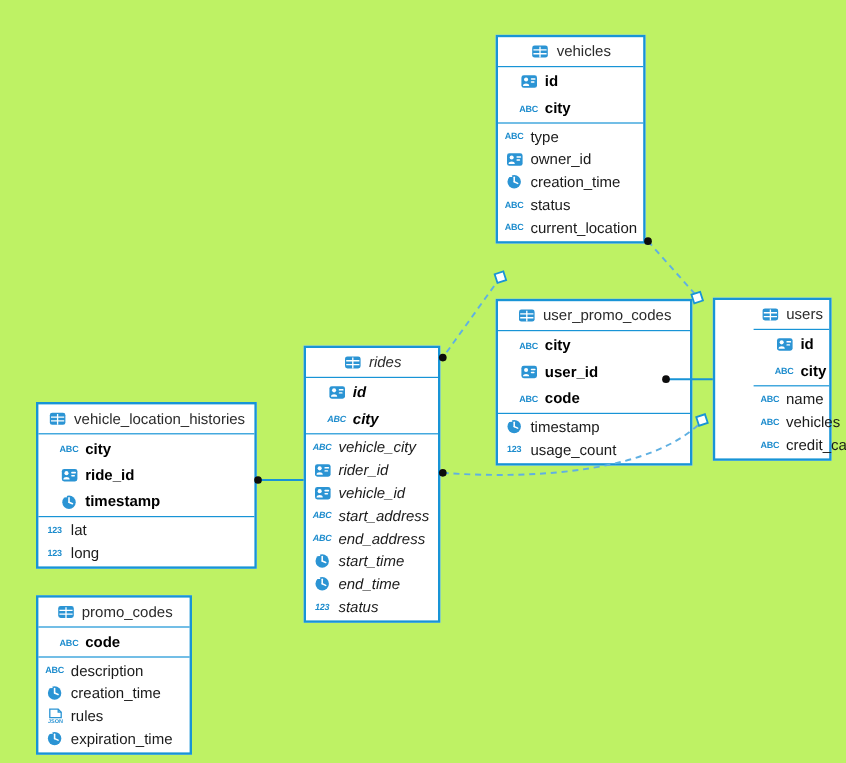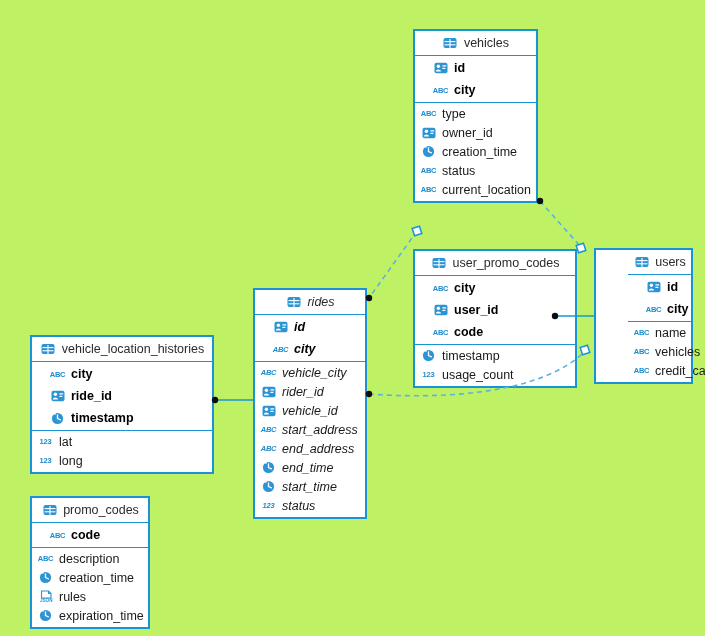--- a/index.html
+++ b/index.html
@@ -291,35 +291,35 @@
         </div>
         <div class="row">
           <span class="icon">
             <svg width="13" height="13" viewBox="0 0 13 13">
               <circle cx="6.5" cy="6.5" r="5.6" fill="#2b94d4"></circle>
               <path d="M1.2 2.6 L4.2 0.4 L5 2.4 Z" fill="#fff"></path>
               <line x1="6.5" y1="6.5" x2="6.5" y2="2.8" stroke="#fff" stroke-width="1.3" stroke-linecap="round"></line>
               <line x1="6.5" y1="6.5" x2="9.4" y2="7.8" stroke="#fff" stroke-width="1.3" stroke-linecap="round"></line>
             </svg>
           </span>
+          <span class="f-label">start_time</span>
+        </div>
+        <div class="row">
+          <span class="icon">
+            <svg width="13" height="13" viewBox="0 0 13 13">
+              <circle cx="6.5" cy="6.5" r="5.6" fill="#2b94d4"></circle>
+              <path d="M1.2 2.6 L4.2 0.4 L5 2.4 Z" fill="#fff"></path>
+              <line x1="6.5" y1="6.5" x2="6.5" y2="2.8" stroke="#fff" stroke-width="1.3" stroke-linecap="round"></line>
+              <line x1="6.5" y1="6.5" x2="9.4" y2="7.8" stroke="#fff" stroke-width="1.3" stroke-linecap="round"></line>
+            </svg>
+          </span>
           <span class="f-label">end_time</span>
         </div>
         <div class="row">
           <span class="icon">
-            <svg width="13" height="13" viewBox="0 0 13 13">
-              <circle cx="6.5" cy="6.5" r="5.6" fill="#2b94d4"></circle>
-              <path d="M1.2 2.6 L4.2 0.4 L5 2.4 Z" fill="#fff"></path>
-              <line x1="6.5" y1="6.5" x2="6.5" y2="2.8" stroke="#fff" stroke-width="1.3" stroke-linecap="round"></line>
-              <line x1="6.5" y1="6.5" x2="9.4" y2="7.8" stroke="#fff" stroke-width="1.3" stroke-linecap="round"></line>
-            </svg>
-          </span>
-          <span class="f-label">start_time</span>
-        </div>
-        <div class="row">
-          <span class="icon">
             <span class="tt">123</span>
           </span>
           <span class="f-label">status</span>
         </div>
       </div>
   </div>
 
   <div class="er-table" style="left: 30px; top: 335px; width: 184px;">
     <div class="t-header">
       <span class="icon">
@@ -372,21 +372,21 @@
         </div>
         <div class="row">
           <span class="icon">
             <span class="tt">123</span>
           </span>
           <span class="f-label">long</span>
         </div>
       </div>
   </div>
 
-  <div class="er-table" style="left: 30px; top: 496px; width: 120px;">
+  <div class="er-table" style="left: 30px; top: 496px; width: 130px;">
     <div class="t-header">
       <span class="icon">
           <svg width="14" height="12" viewBox="0 0 14 12">
             <rect x="0.5" y="1" width="13" height="10" rx="2" fill="#2b94d4"></rect>
             <line x1="1.5" y1="4.6" x2="12.5" y2="4.6" stroke="#fff" stroke-width="1.1"></line>
             <line x1="1.5" y1="7.8" x2="12.5" y2="7.8" stroke="#fff" stroke-width="1.1"></line>
             <line x1="7" y1="2" x2="7" y2="11" stroke="#fff" stroke-width="1.1"></line>
           </svg>
         </span>
       <span class="t-name">promo_codes</span>

